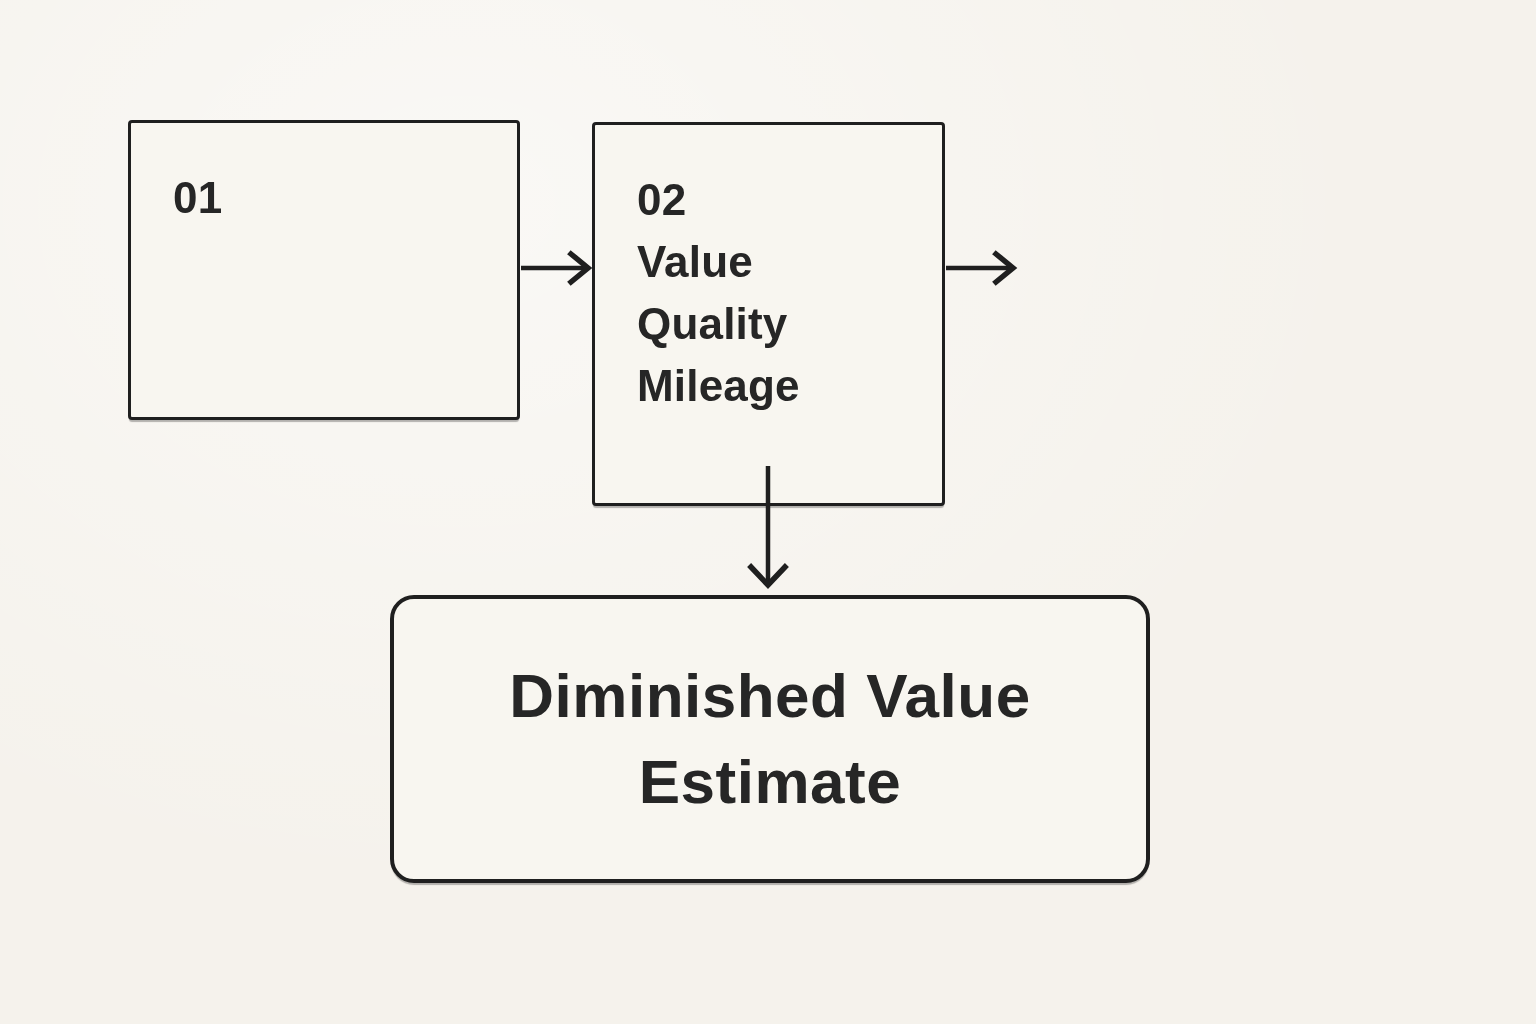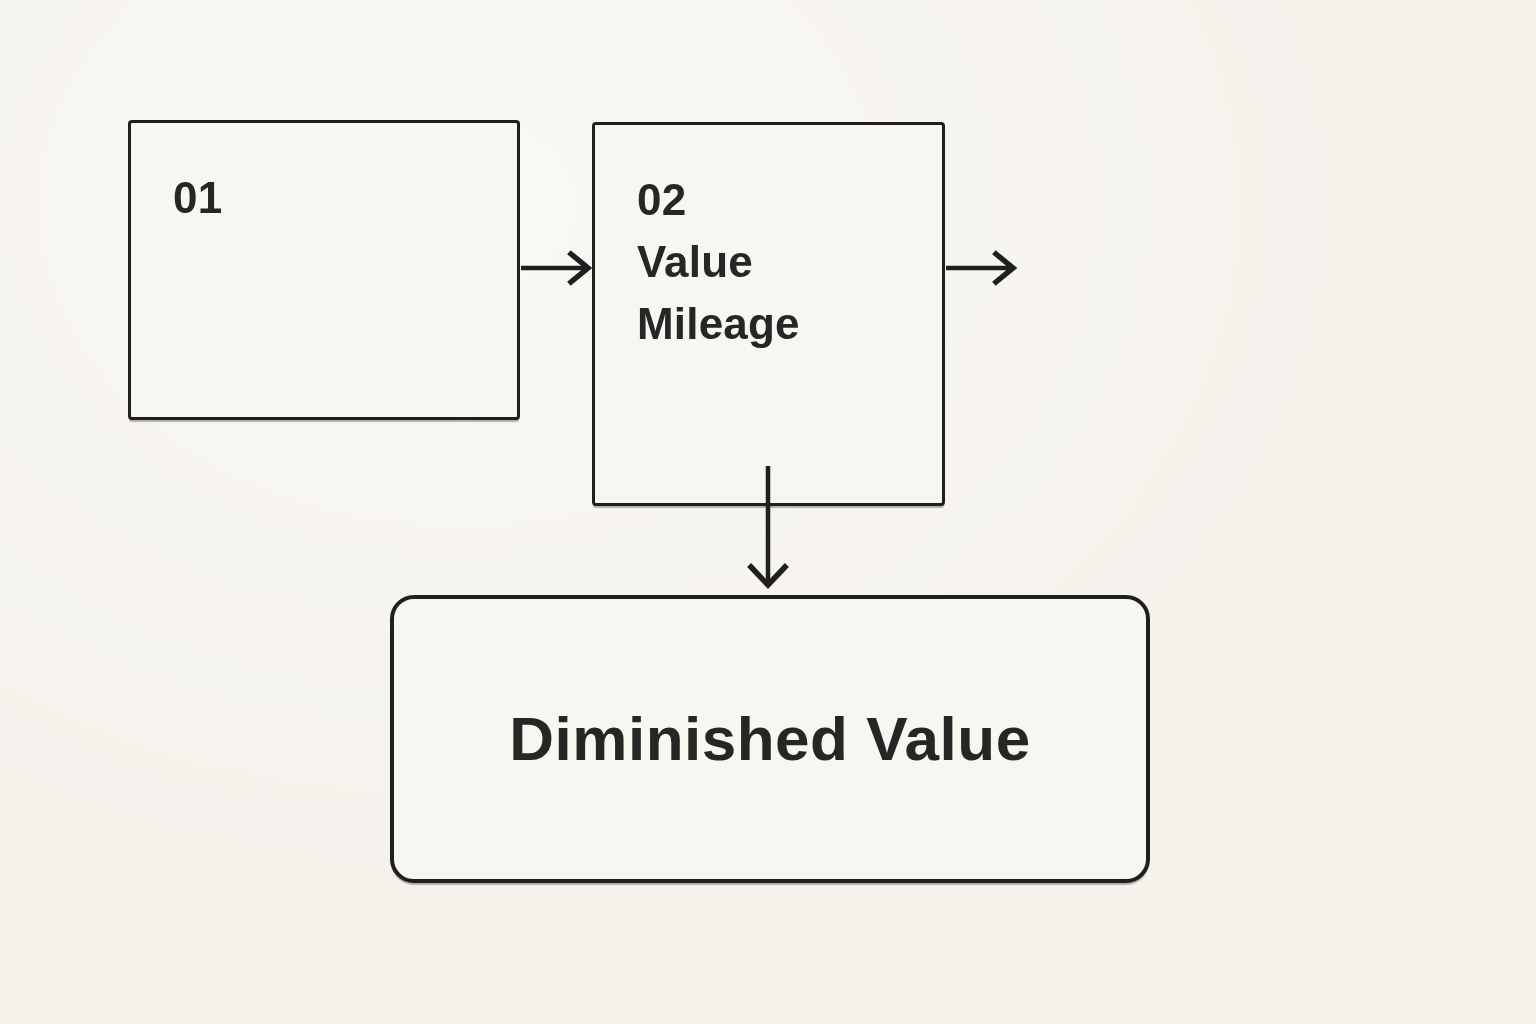--- a/index.html
+++ b/index.html
@@ -72,26 +72,28 @@
 
 <div class="canvas">
 
   <div class="flow-box step-box" id="box-1">
     <div class="step-line">01</div>
   </div>
 
   <div class="flow-box step-box" id="box-2">
     <div class="step-line">02</div>
     <div class="step-line">Value</div>
+    <div class="step-line">Quality</div>
     <div class="step-line">Mileage</div>
   </div>
 
 
   <div class="flow-box" id="box-result">
     <div>Diminished Value</div>
+    <div>Estimate</div>
   </div>
 
   <svg class="arrow-layer" viewBox="0 0 1536 1024" aria-hidden="true">
 
     <g>
       <line class="arrow-shaft" x1="521" y1="268" x2="586" y2="268"></line>
       <path class="arrow-head" d="M 571 254 L 588 268 L 571 282"></path>
     </g>
 
     <g>

